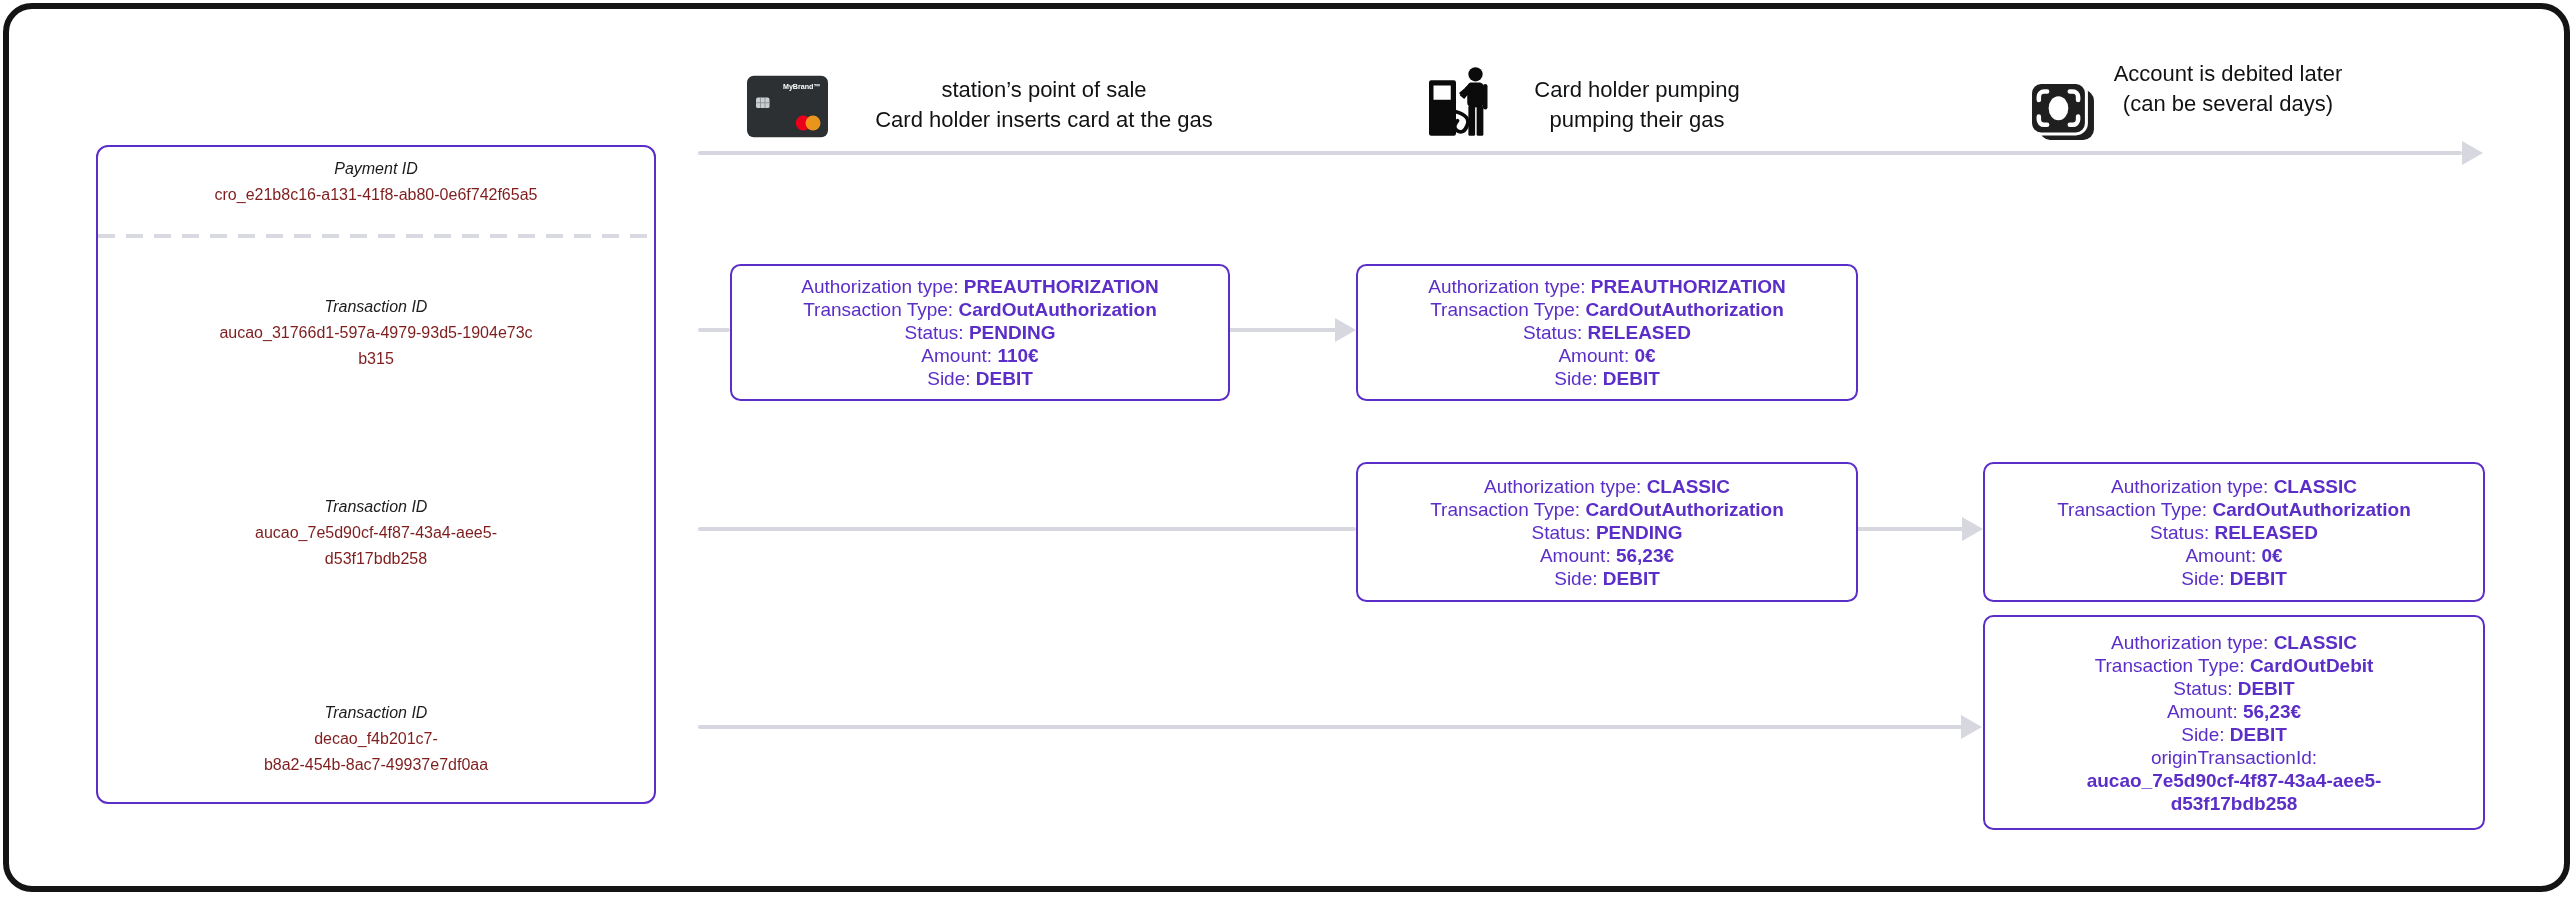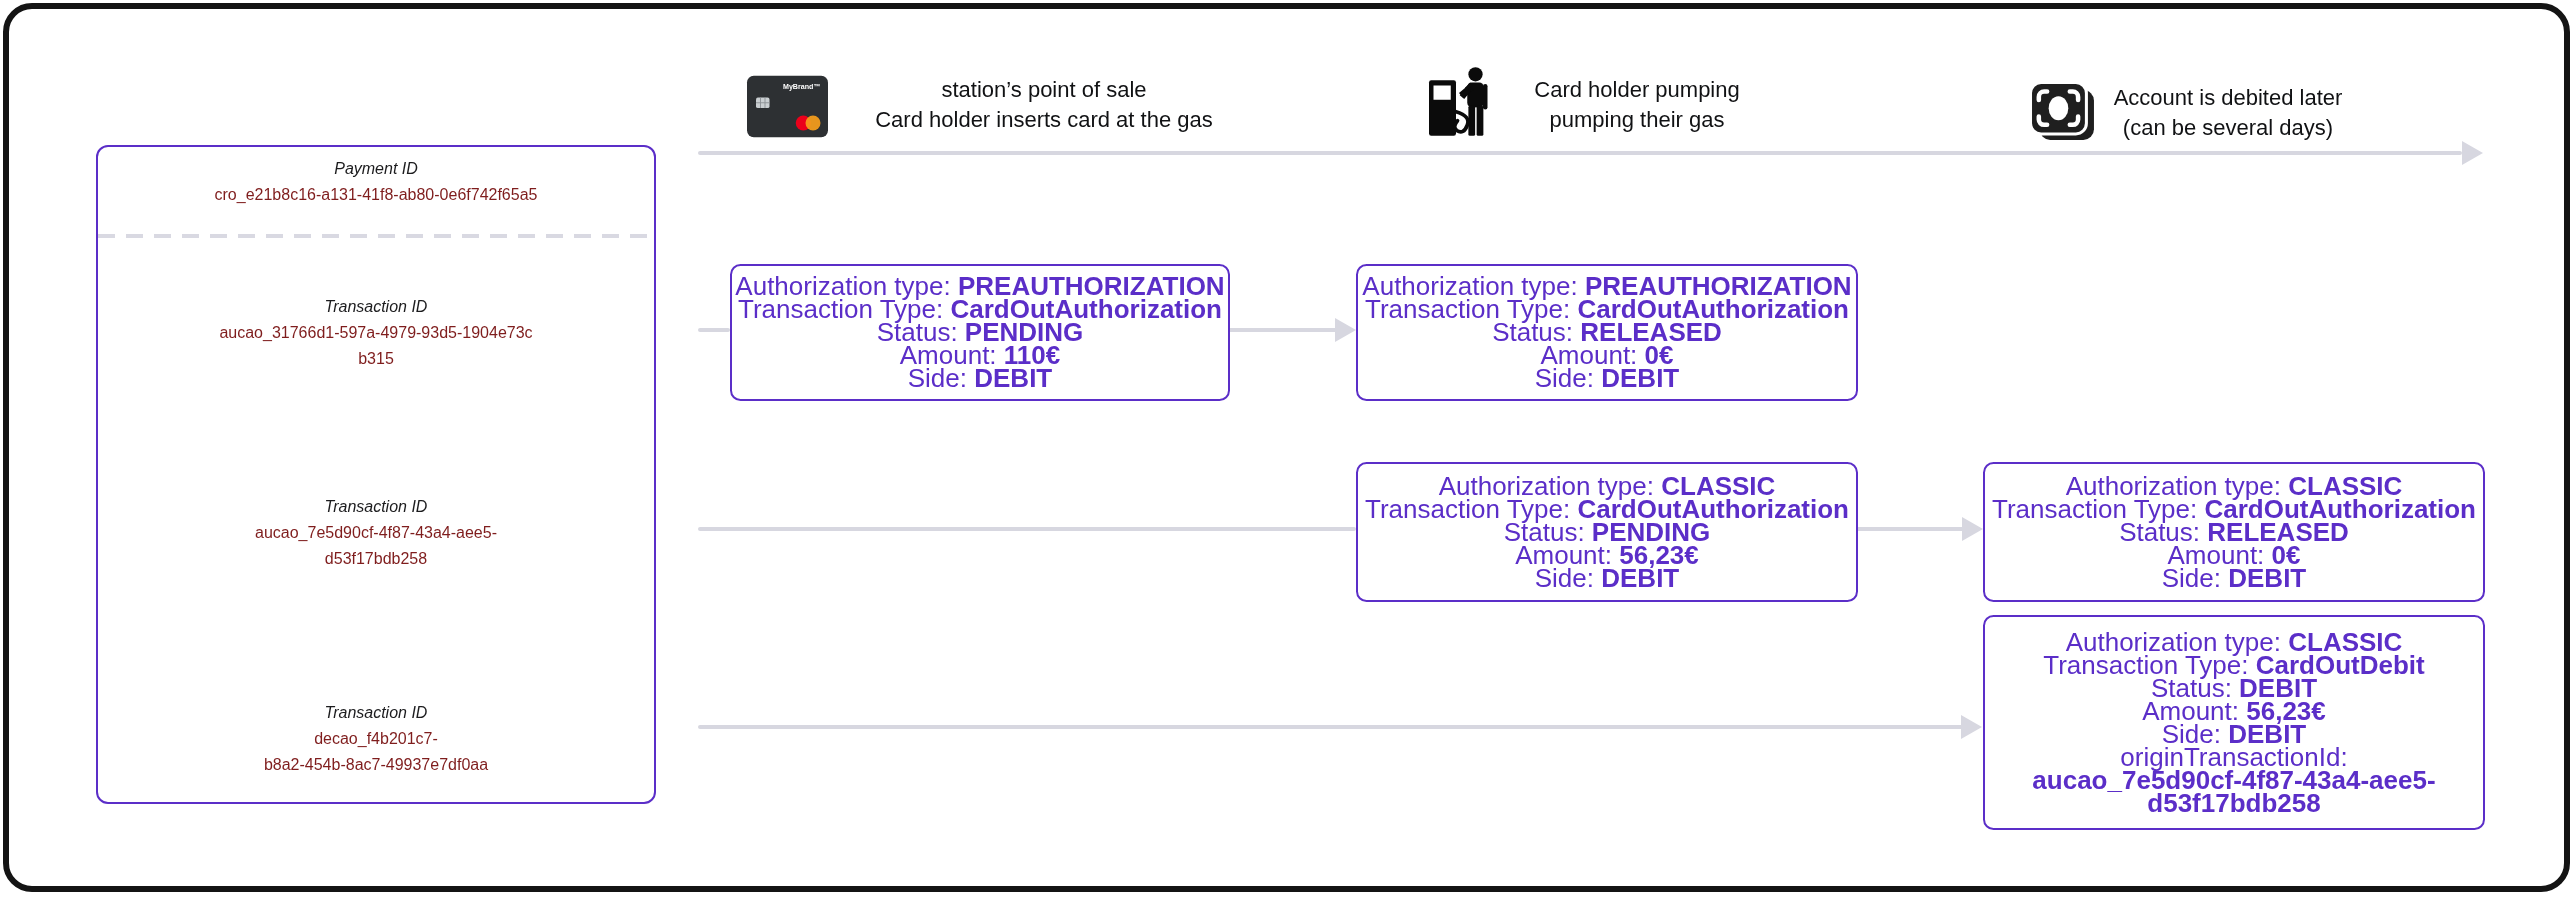--- a/index.html
+++ b/index.html
@@ -21,21 +21,21 @@
   .caption div{white-space:nowrap;}
   .icon{position:absolute;text-decoration:underline;}
   
   .hline{position:absolute;height:3.8px;background:#d7d7e0;border-radius:2.3px;}
   .ahead{position:absolute;width:0;height:0;border-style:solid;
          border-width:12px 0 12px 21px;
          border-color:transparent transparent transparent #d7d7e0;}
   
   .tbox{position:absolute;border:2.3px solid #5B2EC8;border-radius:10.5px;background:#fff;
         display:flex;flex-direction:column;justify-content:center;
-        text-align:center;font-size:26px;line-height:23px;color:#5B2EC8;}
+        text-align:center;font-size:19px;line-height:23px;color:#5B2EC8;}
   .tbox .tline span{white-space:pre-wrap;}
   .tbox .tv{font-weight:bold;}
 </style>
 </head>
 <body>
 
 <div class="frame"></div>
 
 <div class="panel">
   <div class="psec" style="top:8.3px;">
@@ -108,21 +108,21 @@
 </div>
 
 <div class="caption" style="left:833px;top:75px;width:422px;">
   <div>station’s point of sale</div>
   <div>Card holder inserts card at the gas</div>
 </div>
 <div class="caption" style="left:1475px;top:75px;width:324px;">
   <div>Card holder pumping</div>
   <div>pumping their gas</div>
 </div>
-<div class="caption" style="left:2055px;top:83px;width:346px;">
+<div class="caption" style="left:2055px;top:59px;width:346px;">
   <div>Account is debited later</div>
   <div>(can be several days)</div>
 </div>
 
 <div class="hline" style="left:698px;top:151px;width:1764px;"></div>
 <div class="ahead" style="left:2462px;top:141px;"></div>
 
 <div class="hline" style="left:698px;top:328px;width:32px;"></div>
 <div class="hline" style="left:1225px;top:328px;width:113px;"></div>
 <div class="ahead" style="left:1335px;top:318px;"></div>

